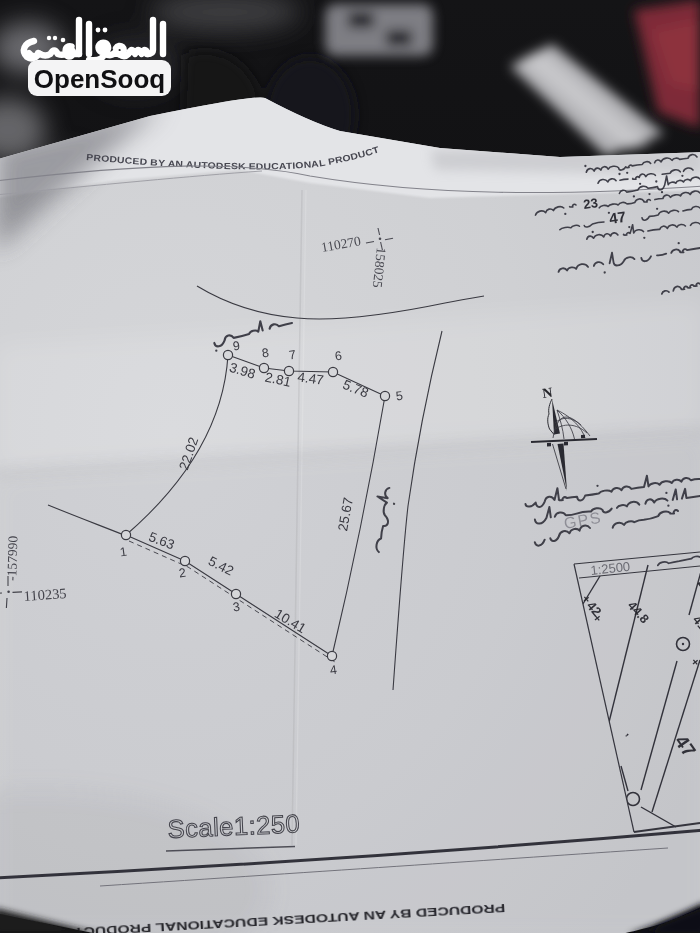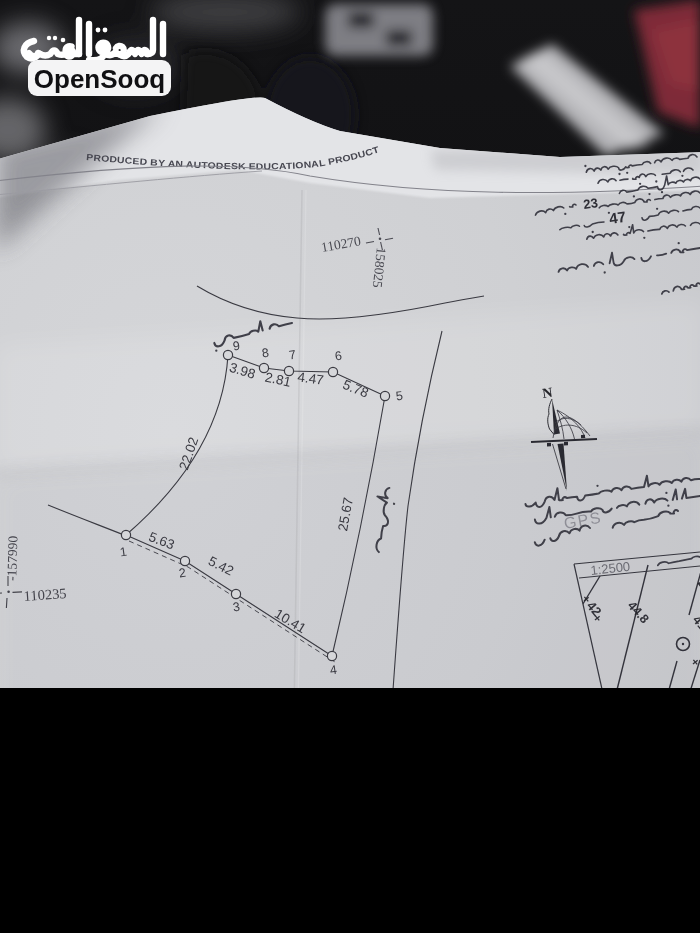--- a/index.html
+++ b/index.html
@@ -1,15 +1,15 @@
 <!DOCTYPE html>
 <html><head><meta charset="utf-8">
 <style>
 html,body{margin:0;padding:0;background:#000;}
-#stage{position:relative;width:700px;height:688px;overflow:hidden;font-family:"Liberation Sans",sans-serif;}
+#stage{position:relative;width:700px;height:933px;overflow:hidden;font-family:"Liberation Sans",sans-serif;}
 </style></head><body>
 <div id="stage">
 <svg width="700" height="933" viewBox="0 0 700 933">
 <defs>
 <filter id="b6" x="-50%" y="-50%" width="200%" height="200%">
           <feGaussianBlur stdDeviation="6"></feGaussianBlur>
         </filter>
 <filter id="b12" x="-50%" y="-50%" width="200%" height="200%">
           <feGaussianBlur stdDeviation="12"></feGaussianBlur>
         </filter>

